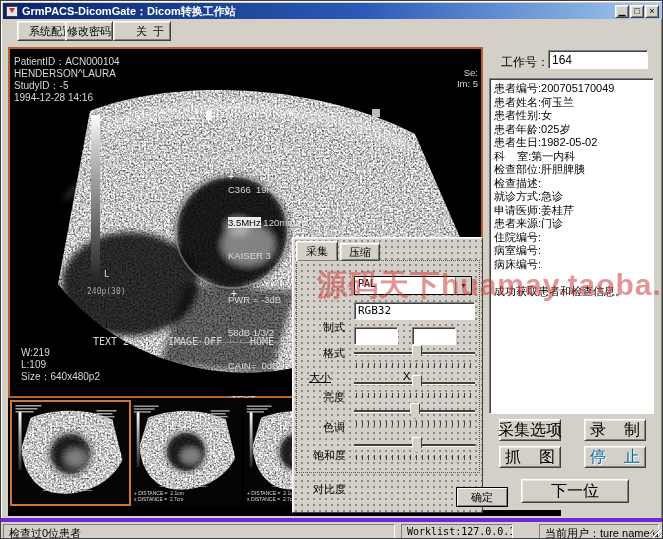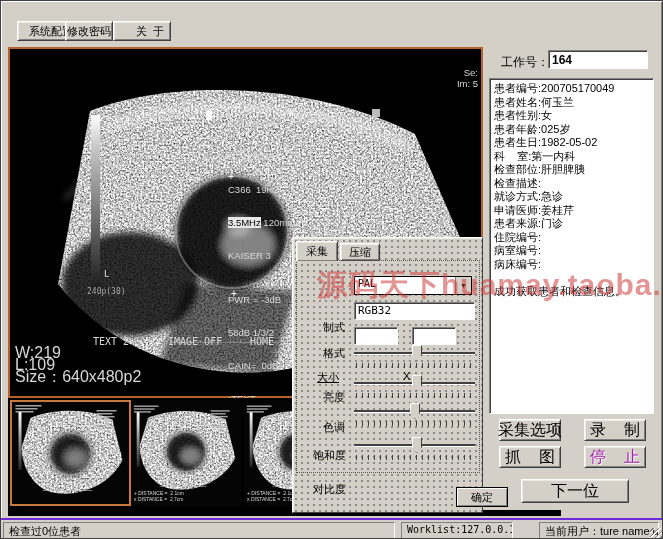--- a/index.html
+++ b/index.html
@@ -5,21 +5,21 @@
   html,body{margin:0;padding:0;background:#808080;}
   *{box-sizing:border-box;font-family:"Liberation Sans",sans-serif;}
   .window{position:relative;width:663px;height:539px;background:#d4d0c8;overflow:hidden;
           border:1px solid #404040;box-shadow:inset 1px 1px 0 #fff,inset -1px -1px 0 #808080;}
   .a{position:absolute;}
   .raised{background:#d4d0c8;border:1px solid;border-color:#ffffff #404040 #404040 #ffffff;
           box-shadow:inset 1px 1px 0 #ece9e2,inset -1px -1px 0 #808080;}
   .sunken{background:#ffffff;border:1px solid;border-color:#808080 #ffffff #ffffff #808080;
           box-shadow:inset 1px 1px 0 #404040;}
   .btn{display:flex;align-items:center;justify-content:center;font-size:16px;color:#000;cursor:default;white-space:pre;}
-  .btn.disabled{color:#a21caf;text-shadow:1px 1px 0 #fff;}
+  .btn.disabled{color:#0369a1;text-shadow:1px 1px 0 #fff;}
   
   .titlebar{left:2px;top:2px;width:659px;height:16px;
             background:linear-gradient(90deg,#0a246a 0%,#2a5bb8 55%,#a6caf0 100%);
             display:flex;align-items:center;padding:0 3px;}
   .titletext{color:#fff;font-size:11px;font-weight:bold;margin-left:4px;white-space:nowrap;}
   .appicon{width:12px;height:11px;position:relative;background:#e8e8e8;border:1px solid #404040;}
   .appicon:before{content:"";position:absolute;left:2px;top:1px;border-left:3px solid transparent;
                   border-right:3px solid transparent;border-top:5px solid #c03030;}
   .wbtn{width:14px;height:13px;font-size:9px;line-height:11px;text-align:center;padding:0;margin-left:1px;}
   
@@ -50,21 +50,21 @@
   .combo .val{flex:1;font-size:10px;font-family:"DejaVu Sans Mono",monospace;padding:1px 3px;}
   .combo .arrow{width:16px;background:#d4d0c8;border-left:1px solid #808080;font-size:7px;
                 display:flex;align-items:center;justify-content:center;}
   .strack{position:absolute;left:0;right:0;top:8px;height:2px;background:#404040;box-shadow:0 1px 0 #fff;}
   .sthumb{position:absolute;top:1px;width:10px;height:16px;background:#d4d0c8;
           border:1px solid;border-color:#fff #404040 #404040 #fff;
           clip-path:polygon(0 0,100% 0,100% 62%,50% 100%,0 62%);}
   .sticks{position:absolute;left:2px;right:2px;top:19px;height:5px;
           background-image:repeating-linear-gradient(90deg,#404040 0 1px,transparent 1px 6px);}
   
-  .statusbar{left:0;top:517px;width:663px;height:22px;background:#d4d0c8;border-top:2px solid #6d28d9;}
+  .statusbar{left:0;top:517px;width:663px;height:22px;background:#d4d0c8;border-top:4px solid #6d28d9;}
   .spanel{position:absolute;top:2px;height:17px;border:1px solid;border-color:#808080 #fff #fff #808080;
           font-size:11px;padding:1px 5px;color:#000;white-space:nowrap;overflow:hidden;}
   .grip{position:absolute;right:2px;top:8px;width:12px;height:12px;
         background-image:repeating-linear-gradient(135deg,transparent 0 2px,#808080 2px 3px,#fff 3px 4px);}
   .watermark{font-weight:bold;font-size:30px;letter-spacing:1px;color:rgba(204,60,60,0.55);
              white-space:nowrap;z-index:60;pointer-events:none;}
   .blackbar{background:#000;}
 </style>
 </head>
 <body>
@@ -98,20 +98,28 @@
       <rect x="84" y="11" width="16" height="1.5" fill="#ccc" opacity="0.8"></rect>
       <rect x="84" y="14" width="18" height="1.5" fill="#ccc" opacity="0.8"></rect>
       <rect x="86" y="17" width="14" height="1.5" fill="#ccc" opacity="0.8"></rect>
       <rect x="30" y="88" width="50" height="1" fill="#bbb" opacity="0.6"></rect>
     </g>
   </defs>
 </svg>
 
 <div class="window">
 
+  <div class="a titlebar">
+    <div class="appicon"></div>
+    <div class="titletext">GrmPACS-DicomGate：Dicom转换工作站</div>
+    <div style="flex:1"></div>
+    <div class="raised wbtn"><span>▁</span></div>
+    <div class="raised wbtn"><span>□</span></div>
+    <div class="raised wbtn"><span>×</span></div>
+  </div>
 
   <div class="a raised btn" style="left:16px;top:20px;width:68px;height:20px;font-size:11px;"><span>系统配置</span></div>
   <div class="a raised btn" style="left:64px;top:20px;width:48px;height:20px;font-size:11px;"><span>修改密码</span></div>
   <div class="a raised btn" style="left:112px;top:20px;width:58px;height:20px;font-size:11px;padding-left:16px;"><span>关  于</span></div>
   <div class="a raised btn" style="left:170px;top:20px;width:58px;height:20px;font-size:11px;margin-top:32px;"><span>退  出</span></div>
 
   <div class="a uspanel">
     <svg class="a" style="left:0;top:0;" width="471" height="347" viewBox="0 0 471 347">
       <path d="M 80,62 C 160,30 300,32 405,85 L 455,200 C 420,270 350,310 265,322 C 175,332 95,295 48,235 Z" fill="#ffffff" filter="url(#usnoise)"></path>
       <g filter="url(#soft)">
@@ -125,20 +133,26 @@
         <path d="M 295,235 L 455,295" stroke="#dddddd" stroke-width="8" opacity="0.28"></path>
         <path d="M 300,262 L 448,325" stroke="#cccccc" stroke-width="6" opacity="0.22"></path>
       </g>
       <circle cx="222" cy="183" r="56" fill="none" stroke="#c8c8c8" stroke-width="2" opacity="0.4"></circle>
       <text x="218" y="131" fill="#fff" font-size="10" font-family="DejaVu Sans Mono,monospace">+</text>
       <text x="221" y="248" fill="#fff" font-size="10" font-family="DejaVu Sans Mono,monospace">+</text>
       <rect x="196" y="62" width="6" height="9" fill="#ffffff" opacity="0.95"></rect>
       <rect x="362" y="60" width="8" height="8" fill="#dddddd" opacity="0.85"></rect>
     </svg>
 
+    <div class="a ustext" style="left:4px;top:7px;font-size:10px;line-height:12px;">
+      <div>PatientID：ACN000104</div>
+      <div>HENDERSON^LAURA</div>
+      <div>StudyID：-5</div>
+      <div>1994-12-28 14:16</div>
+    </div>
 
     <div class="a ustext" style="left:218px;top:47px;font-size:9.5px;line-height:11px;white-space:pre;">
       <div>28-DEC-94</div>
       <div>02:21:12PM</div>
       <div>C366  19HZ</div>
       <div><span class="hl">3.5MHz</span><span> 120mm</span></div>
       <div style="margin-bottom:11px;">KAISER 3</div>
       <div>PWR = -3dB</div>
       <div>58dB 1/3/2</div>
       <div>CAIN=  0dB</div>
@@ -152,21 +166,21 @@
 
     <div class="a gsbar" style="left:81px;top:66px;width:9px;height:178px;"></div>
     <div class="a ustext" style="left:94px;top:220px;font-size:9px;">L</div>
     <div class="a ustext" style="left:77px;top:238px;font-size:8px;color:#aaa;">240p(30)</div>
 
     <div class="a scaleline" style="left:150px;top:291px;width:142px;height:3px;"></div>
     <div class="a ustext" style="left:83px;top:287px;font-size:10px;">TEXT 2</div>
     <div class="a ustext" style="left:158px;top:287px;font-size:10px;">IMAGE OFF</div>
     <div class="a ustext" style="left:240px;top:287px;font-size:10px;">HOME SET</div>
 
-    <div class="a ustext" style="left:5px;top:298px;font-size:16px;line-height:12px;">
+    <div class="a ustext" style="left:11px;top:298px;font-size:10px;line-height:12px;">
       <div>W:219</div>
       <div>L:109</div>
       <div>Size：640x480p2</div>
     </div>
   </div>
 
   <div class="a thumbstrip">
     <div class="thumb sel" style="left:2px;top:2px;width:121px;height:106px;">
       <svg width="117" height="102" viewBox="0 0 116 102">
           <use href="#thumbfan"></use>
@@ -181,21 +195,21 @@
     <div class="thumb" style="left:236px;top:2px;width:110px;height:106px;">
       <svg width="110" height="102" viewBox="0 0 116 102">
           <use href="#thumbfan"></use>
         </svg>
       <div class="dist"><span>+ DISTANCE =  2.1cm</span><br><span>x DISTANCE =  2.7cm</span></div>
     </div>
   </div>
   <div class="a blackbar" style="left:482px;top:509px;width:78px;height:6px;"></div>
 
   <div class="a label" style="left:500px;top:53px;">工作号：</div>
-  <input class="a sunken" style="left: 547px; top: 49px; width: 100px; height: 19px; font-size: 12px; padding: 1px 3px; font-weight: bold;" value="164">
+  <input class="a sunken" style="left: 547px; top: 49px; width: 100px; height: 19px; font-size: 12px; padding: 1px 3px;" value="164">
 
   <div class="a sunken patientbox" style="left:488px;top:77px;width:165px;height:336px;">患者编号:200705170049
 患者姓名:何玉兰
 患者性别:女
 患者年龄:025岁
 患者生日:1982-05-02
 科    室:第一内科
 检查部位:肝胆脾胰
 检查描述:
 就诊方式:急诊
@@ -224,21 +238,21 @@
 
     <span class="dlabel" style="left:30px;top:42px;">制式</span>
     <div class="a combo" style="left:61px;top:38px;width:118px;height:19px;">
       <span class="val">PAL</span>
       <span class="arrow">▼</span>
     </div>
 
     <span class="dlabel" style="left:30px;top:68px;">格式</span>
     <div class="a sunken dinput" style="left:61px;top:64px;width:121px;height:18px;">RGB32</div>
 
-    <span class="dlabel" style="left:24px;top:92px;text-decoration:underline;">大小</span>
+    <span class="dlabel" style="left:16px;top:92px;text-decoration:underline;">大小</span>
     <input class="a sunken" style="left: 61px; top: 89px; width: 44px; height: 18px; font-size: 11px; padding: 1px 2px;">
     <span class="dlabel" style="left:110px;top:92px;">X</span>
     <input class="a sunken" style="left: 119px; top: 89px; width: 44px; height: 18px; font-size: 11px; padding: 1px 2px;">
 
     <span class="dlabel" style="left:30px;top:112px;">亮度</span>
     <div class="a" style="left:61px;top:106px;width:121px;height:26px;">
       <div class="strack"></div>
       <div class="sthumb" style="left:58px;"></div>
       <div class="sticks"></div>
     </div>

